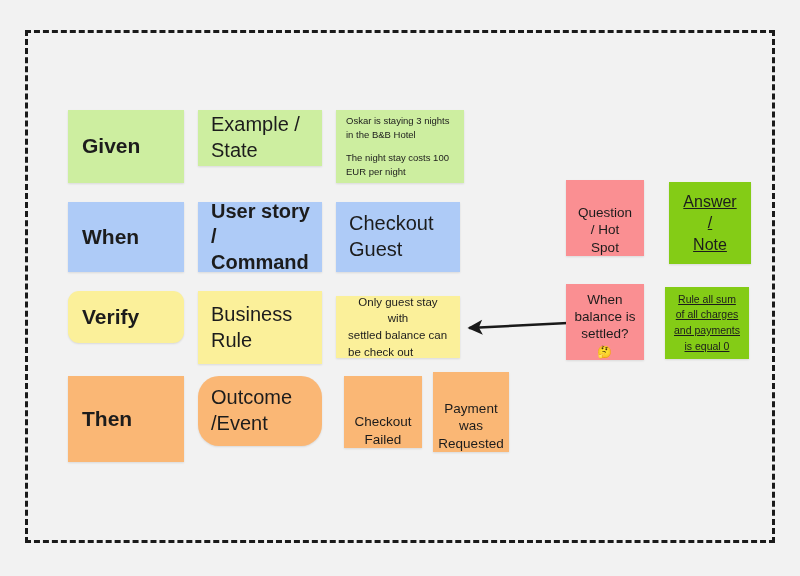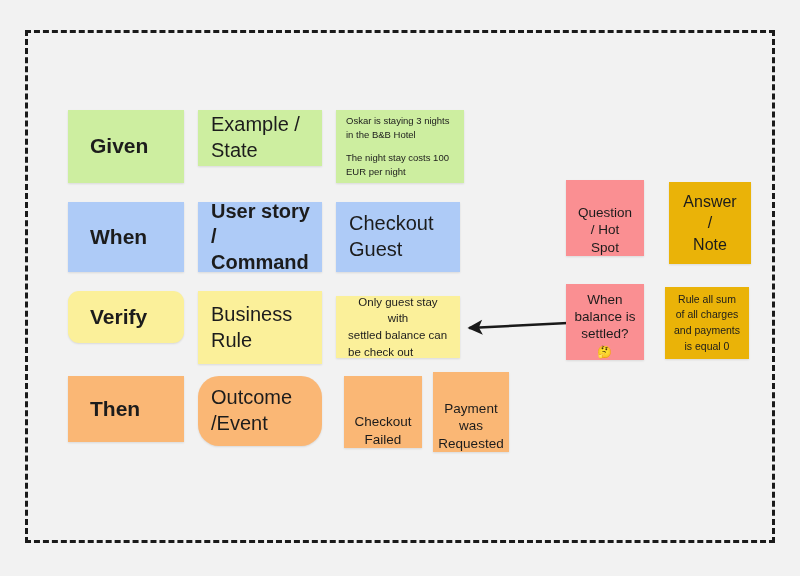--- a/index.html
+++ b/index.html
@@ -38,21 +38,21 @@
     line-height: 1.28;
     box-shadow: 0 1px 2px rgba(0,0,0,0.10);
   }
   .card .line {
     display: block;
   }
   
   .card.label {
     font-size: 21px;
     font-weight: bold;
-    padding-left: 22px;
+    padding-left: 14px;
     align-items: flex-start;
     text-align: left;
   }
   
   .card.title {
     font-size: 20px;
     font-weight: normal;
     padding-left: 13px;
     padding-right: 8px;
     align-items: flex-start;
@@ -86,21 +86,21 @@
   }
   .card.centered.md { font-size: 13.5px; justify-content: flex-end; }
   .card.centered.lg { font-size: 16px; line-height: 1.35; }
   .card.centered.sm { font-size: 10.5px; line-height: 1.5; }
 
   .c-green  { background: #cdeea0; }
   .c-blue   { background: #aecbf7; }
   .c-yellow { background: #fbf09a; }
   .c-orange { background: #fab775; }
   .c-pink   { background: #fa8f92; }
-  .c-white  { background: #eab308; }
+  .c-white  { background: #84cc16; text-decoration: underline; }
 
   #arrow {
     position: absolute;
     left: 455px;
     top: 300px;
     width: 115px;
     height: 50px;
   }
   .emoji {
     font-size: 12px;
@@ -159,21 +159,21 @@
 
   <svg id="arrow" viewBox="0 0 115 50">
     <defs>
       <marker id="arrowhead" markerWidth="7" markerHeight="7" refX="5.4" refY="3.1" orient="auto" markerUnits="strokeWidth">
         <path d="M6,3.1 L0.2,6 L1.6,3.1 L0.2,0.2 Z" fill="#1a1a1a"></path>
       </marker>
     </defs>
     <path d="M113,23 L14,28" stroke="#1a1a1a" stroke-width="2.6" fill="none" marker-end="url(#arrowhead)"></path>
   </svg>
 
-  <div class="card label c-orange" style="left:68px; top:376px; width:116px; height:66px;">
+  <div class="card label c-orange" style="left:68px; top:376px; width:116px; height:86px;">
     <span class="line">Then</span>
   </div>
 
   <div class="card title c-orange" style="left:198px; top:376px; width:124px; height:70px;border-radius:21px;">
     <span class="line">Outcome</span>
     <span class="line">/Event</span>
   </div>
 
   <div class="card centered md c-orange" style="left:344px; top:376px; width:78px; height:72px;">
     <span class="line">Checkout</span>

